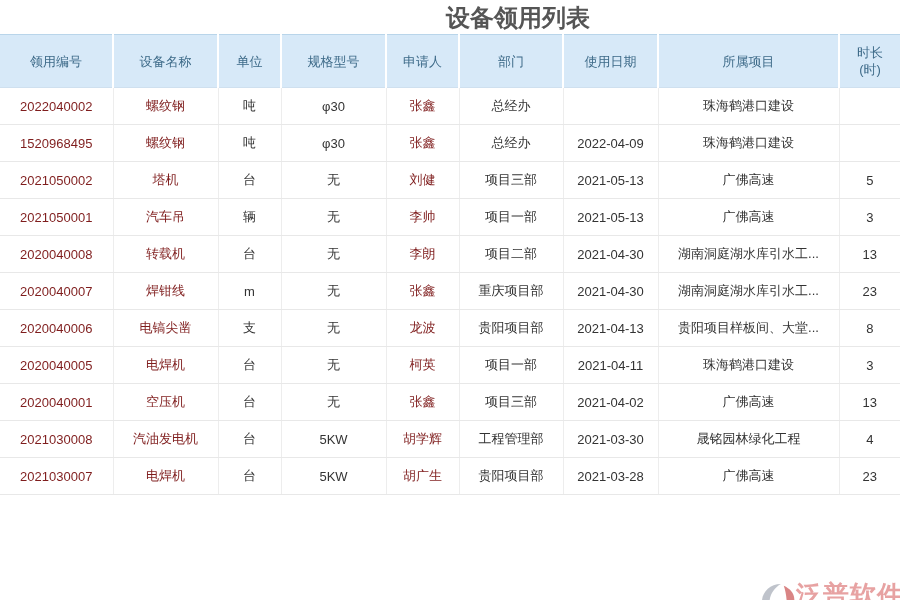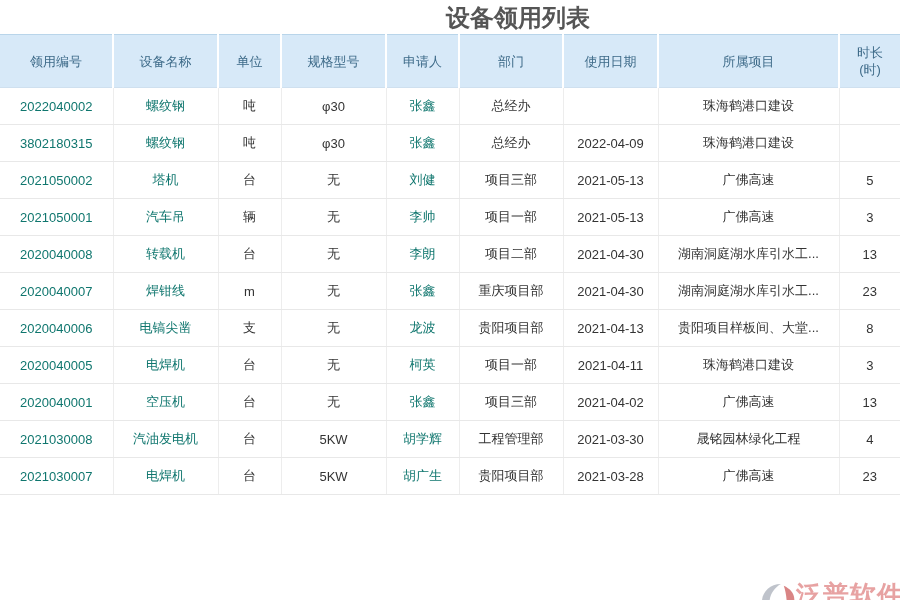--- a/index.html
+++ b/index.html
@@ -33,21 +33,21 @@
   tbody td{
     height:36px;padding:0 6px;
     font-size:13px;color:#333333;
     text-align:center;vertical-align:middle;
     border-bottom:1px solid #e8e8e8;
     border-left:1px solid #ededed;
     white-space:nowrap;overflow:hidden;
     background:#ffffff;
   }
   tbody td:first-child{border-left:none;}
-  a.cell-link{color:#0f766e;text-decoration:none;cursor:pointer;}
+  a.cell-link{color:#7f1d1d;text-decoration:none;cursor:pointer;}
   .watermark{
     position:absolute;left:760px;top:548px;width:140px;height:48px;
     pointer-events:none;opacity:0.62;margin-top:30px;
   }
   .watermark .wm-logo{position:absolute;left:0;top:4px;width:38px;height:38px;}
   .watermark .wm-brand{
     position:absolute;left:36px;top:0;
     font-size:26px;font-weight:bold;letter-spacing:1px;
     color:#d96a6a;white-space:nowrap;
   }
@@ -95,21 +95,21 @@
           <td><a class="cell-link">螺纹钢</a></td>
           <td>吨</td>
           <td>φ30</td>
           <td><a class="cell-link">张鑫</a></td>
           <td>总经办</td>
           <td></td>
           <td>珠海鹤港口建设</td>
           <td></td>
         </tr>
         <tr>
-          <td><a class="cell-link">3802180315</a></td>
+          <td><a class="cell-link">1520968495</a></td>
           <td><a class="cell-link">螺纹钢</a></td>
           <td>吨</td>
           <td>φ30</td>
           <td><a class="cell-link">张鑫</a></td>
           <td>总经办</td>
           <td>2022-04-09</td>
           <td>珠海鹤港口建设</td>
           <td></td>
         </tr>
         <tr>

